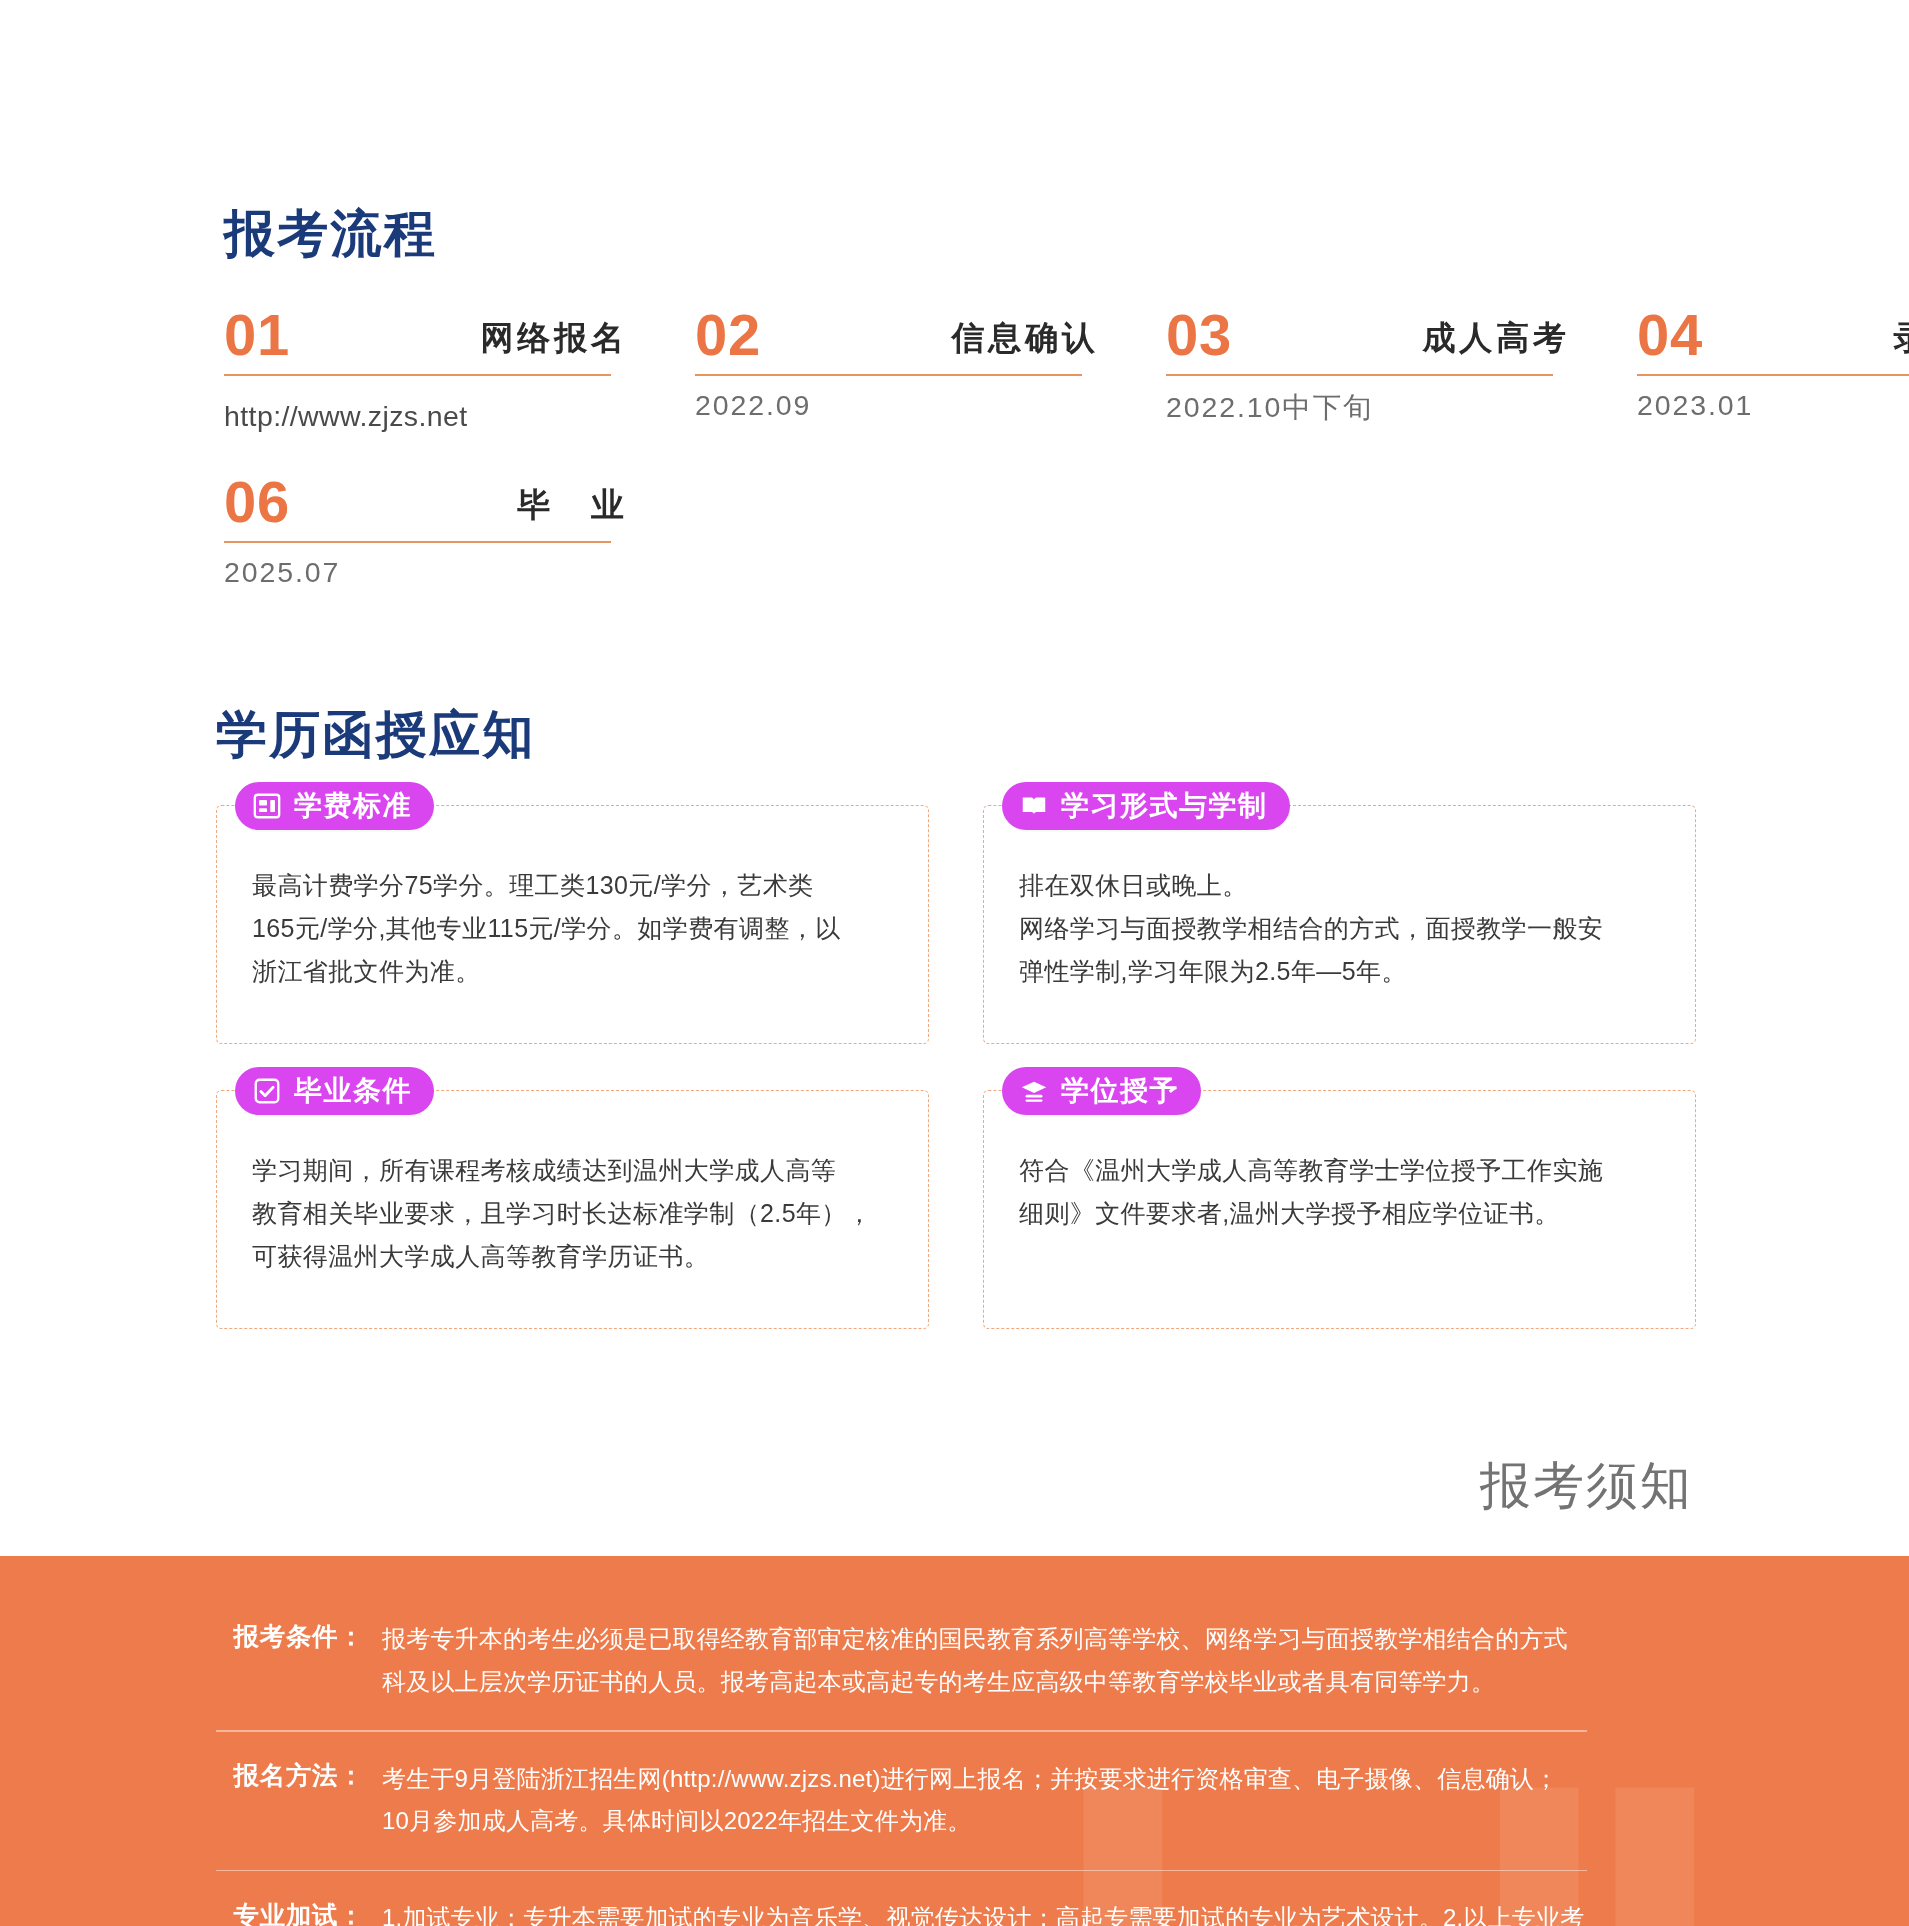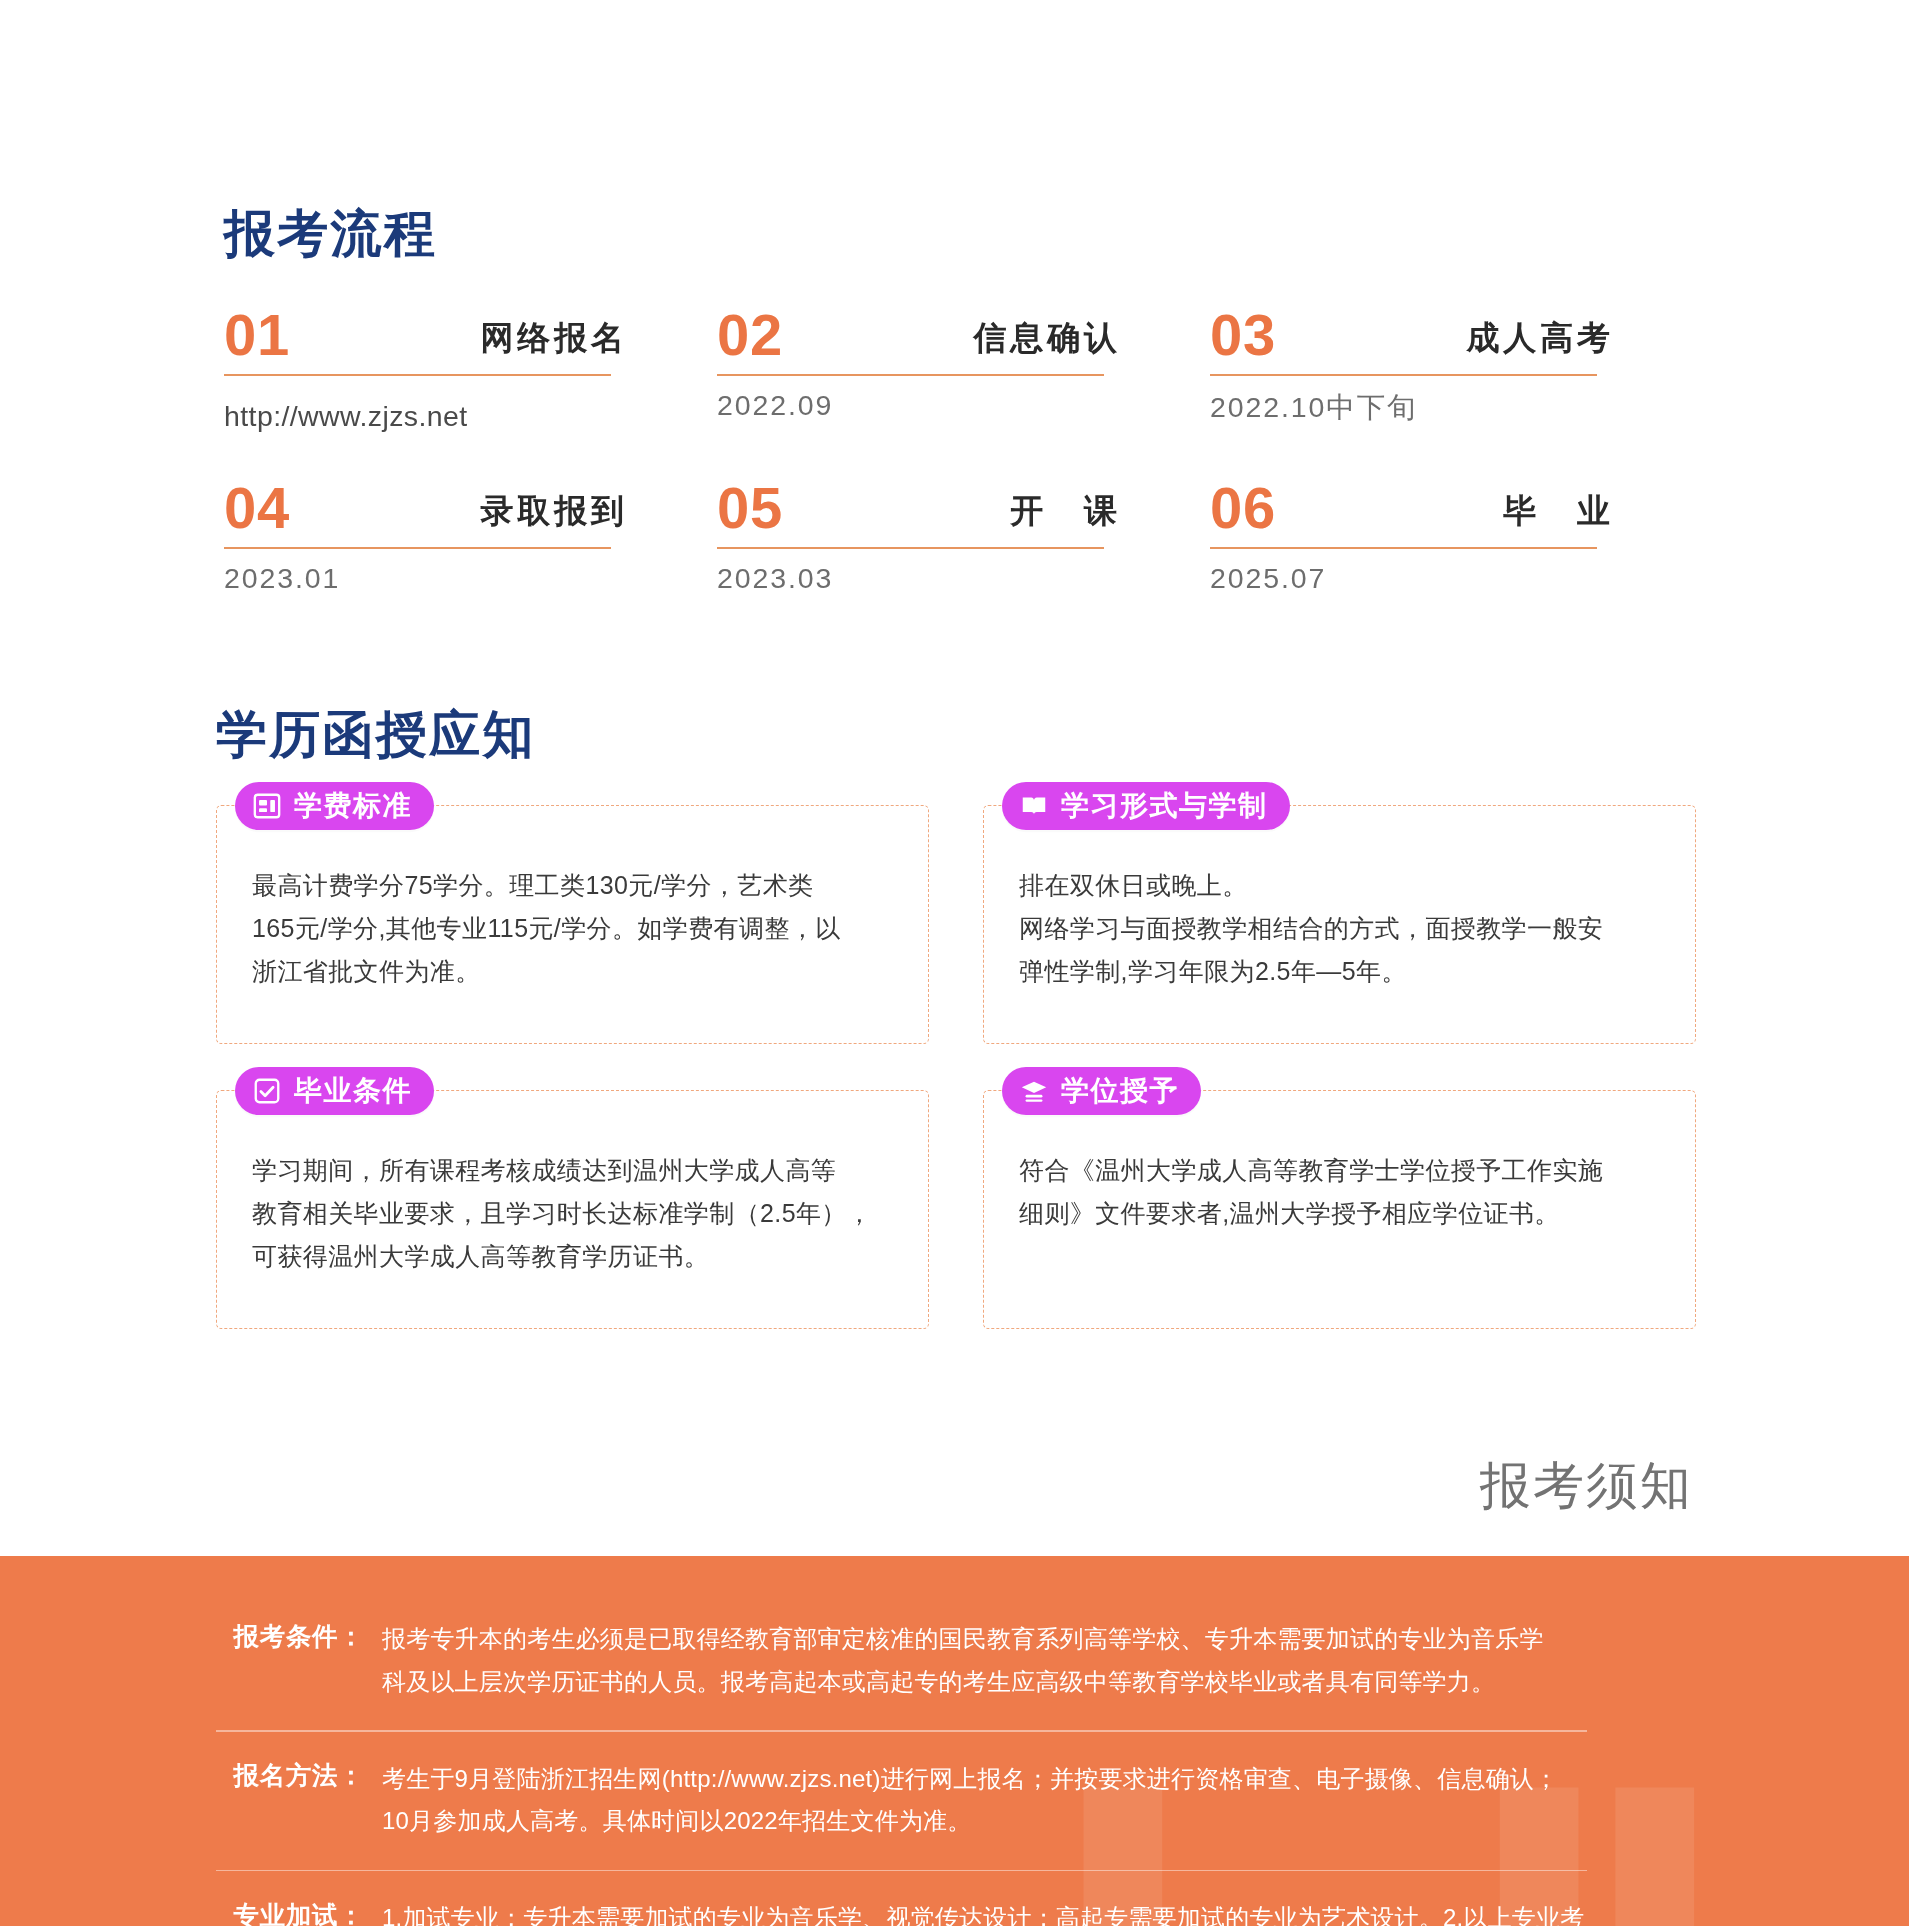--- a/index.html
+++ b/index.html
@@ -28,23 +28,24 @@
   
   .process-wrap {
     position: absolute;
     left: 224px;
     top: 200px;
     width: 1479px;
   }
   .process-grid {
     margin-top: 37px;
     display: grid;
-    grid-template-columns: repeat(3, 1fr);
+    grid-template-columns: repeat(5, 1fr);
     grid-row-gap: 46px;
     grid-column-gap: 0px;
+    gap: 40px;
   }
   .step {
     position: relative;
     width: 431px;
   }
   .step-row {
     display: flex;
     align-items: flex-end;
     justify-content: flex-start;
   }
@@ -355,21 +356,21 @@
         <path d="M300 40 L300 330" fill="none" stroke="#ffffff" stroke-width="34"></path>
         <circle cx="317" cy="365" r="1" fill="#ffffff"></circle>
       </svg>
     </span>
 
     <div class="req-list">
 
       <div class="req-item">
         <div class="req-label">报考条件：</div>
         <div class="req-text">
-          <div>报考专升本的考生必须是已取得经教育部审定核准的国民教育系列高等学校、专升本需要加试的专业为音乐学</div>
+          <div>报考专升本的考生必须是已取得经教育部审定核准的国民教育系列高等学校、网络学习与面授教学相结合的方式</div>
           <div>科及以上层次学历证书的人员。报考高起本或高起专的考生应高级中等教育学校毕业或者具有同等学力。</div>
         </div>
       </div>
       <div class="req-sep"></div>
 
       <div class="req-item">
         <div class="req-label">报名方法：</div>
         <div class="req-text">
           <div>考生于9月登陆浙江招生网(http://www.zjzs.net)进行网上报名；并按要求进行资格审查、电子摄像、信息确认；</div>
           <div>10月参加成人高考。具体时间以2022年招生文件为准。</div>

